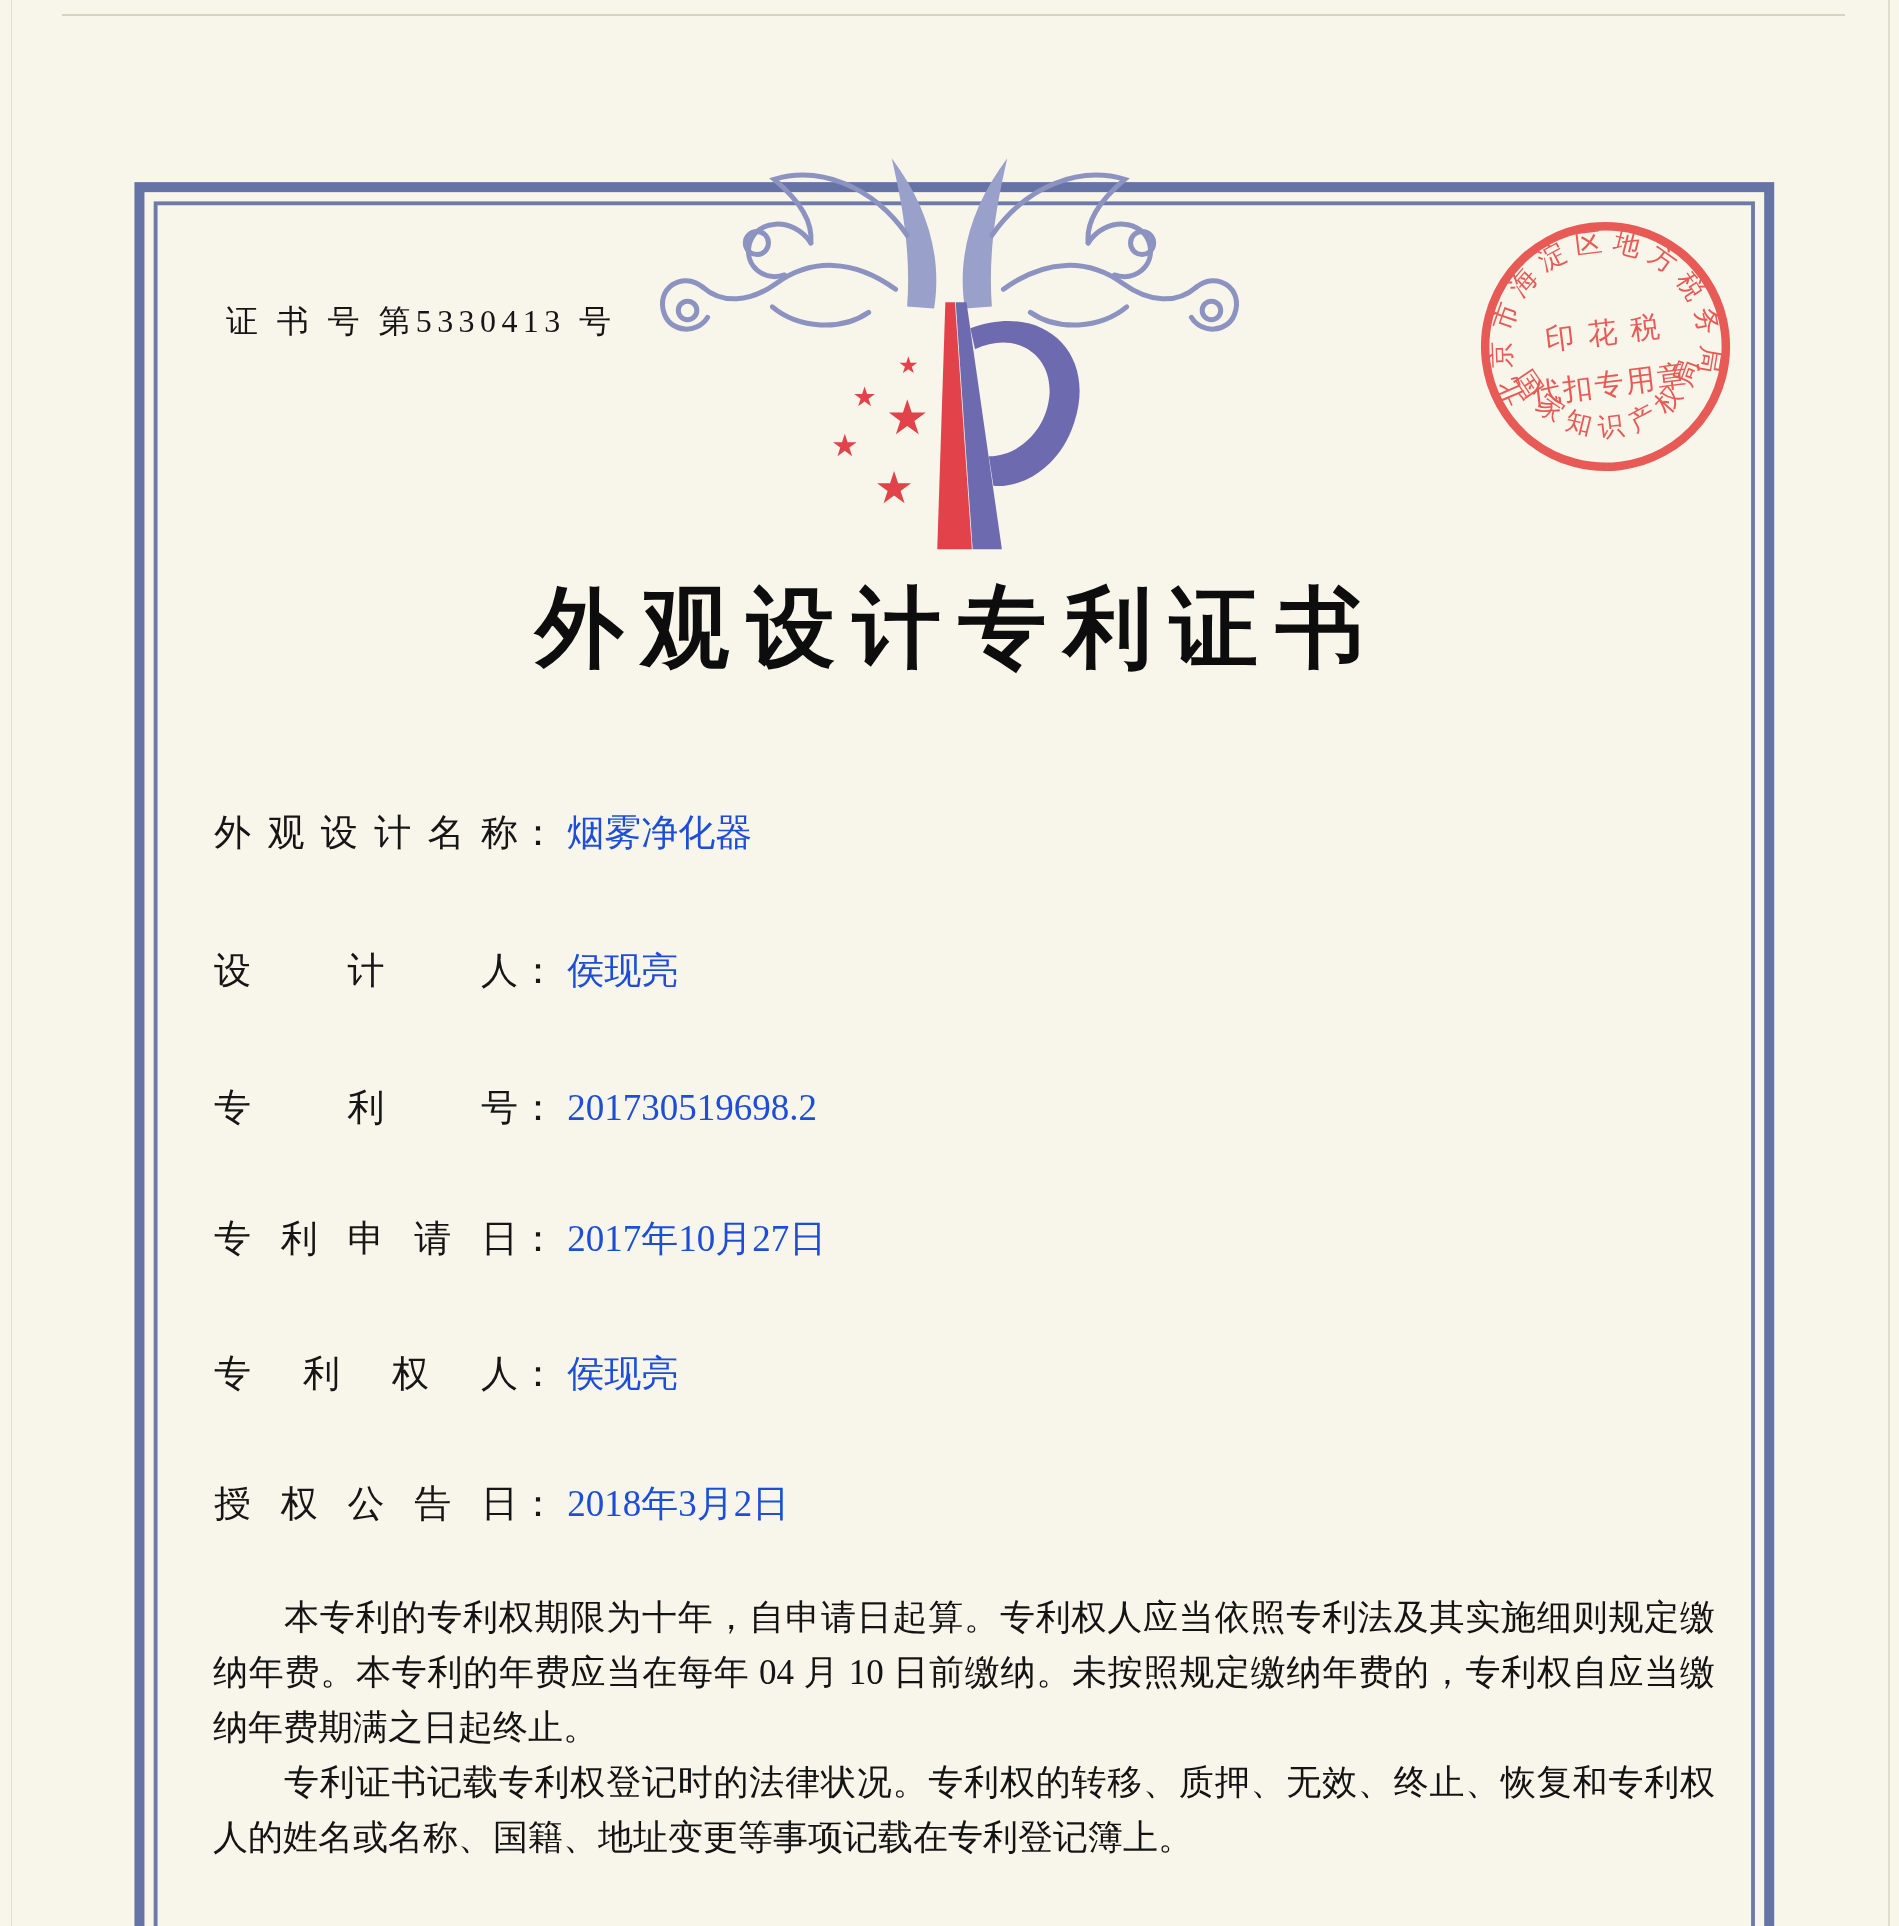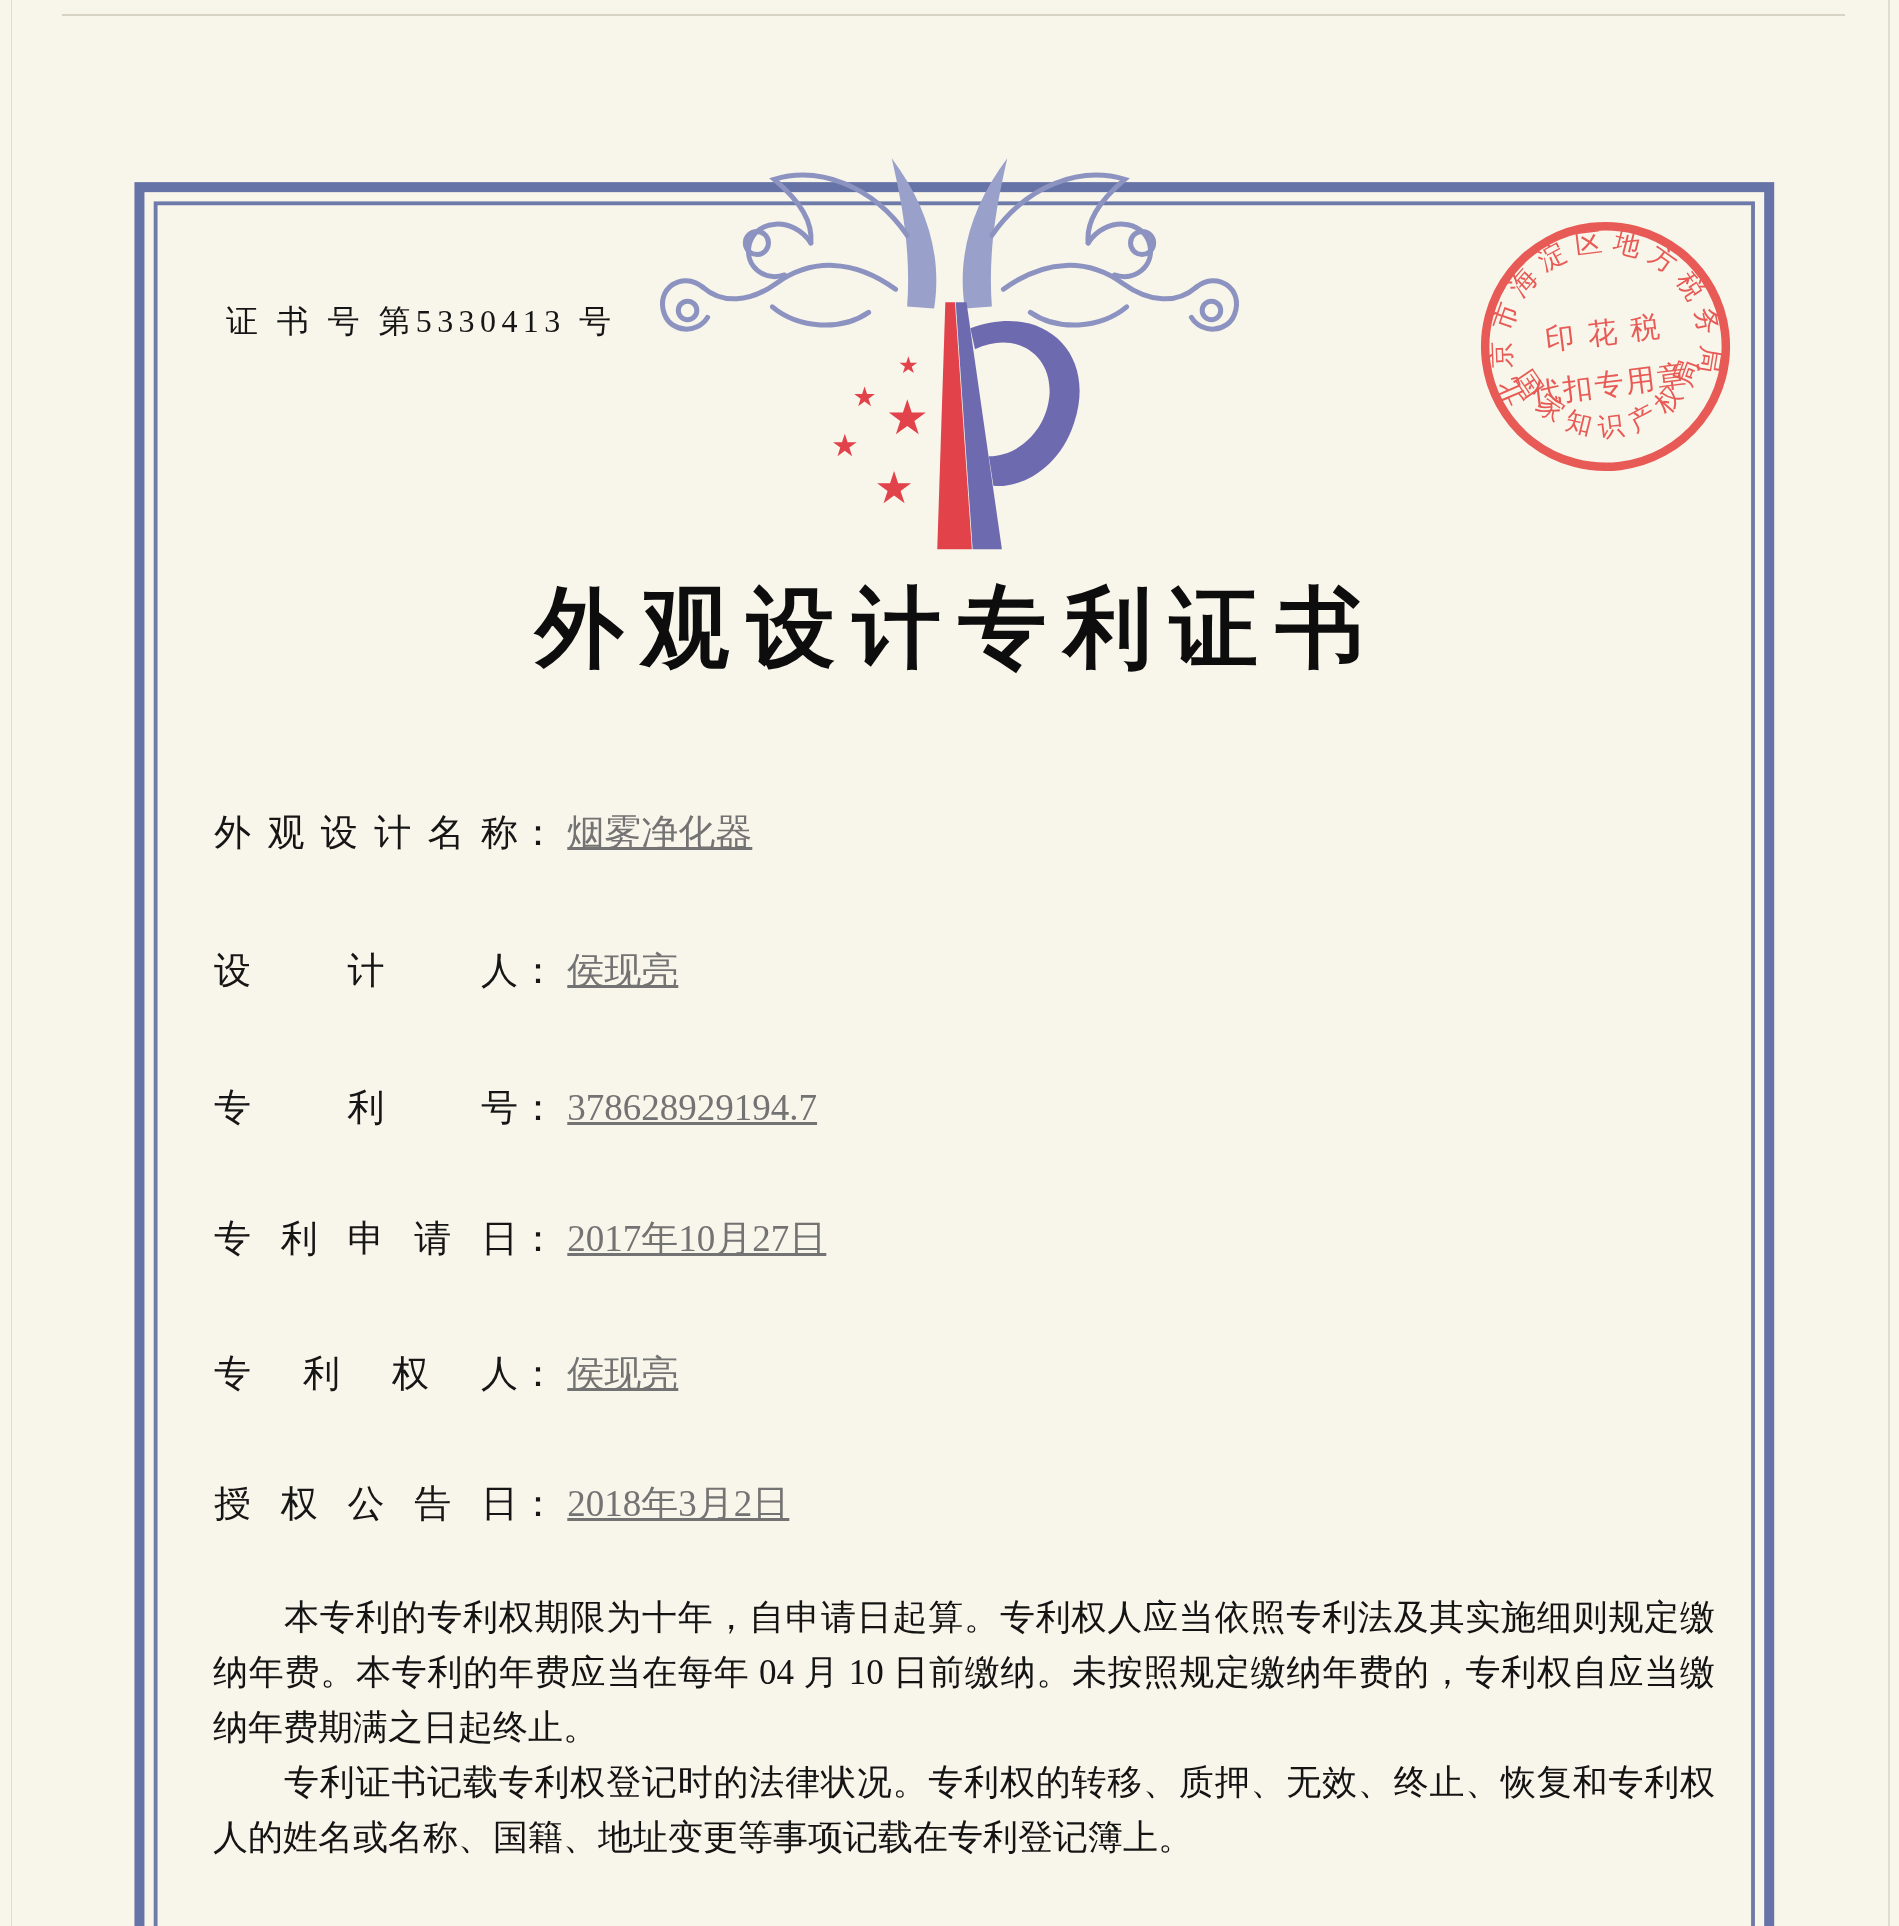--- a/index.html
+++ b/index.html
@@ -14,21 +14,21 @@
   .scan-edge-right{position:absolute;right:9.2px;top:0;bottom:0;width:1.5px;background:rgba(140,130,110,.22);}
   
   .cert-no{position:absolute;left:214px;top:300px;font-size:32px;letter-spacing:5.4px;color:#161616;white-space:nowrap;margin-left:12px;}
   
   .title{position:absolute;top:569px;left:0;width:100%;text-align:center;font-size:88px;
          font-weight:bold;letter-spacing:17.7px;text-indent:17.7px;color:#0d0d0d;white-space:nowrap;}
   
   .field-row{position:absolute;left:214px;display:flex;align-items:baseline;font-size:37px;white-space:nowrap;}
   .field-label{width:304px;display:flex;justify-content:space-between;color:#161616;}
   .field-colon{margin-left:1.5px;color:#161616;}
-  .field-value{margin-left:10.8px;color:#737373;text-decoration:underline;}
+  .field-value{margin-left:10.8px;color:#1d4ed8;}
   .row-0{top:808px;} .row-1{top:946px;} .row-2{top:1083px;}
   .row-3{top:1214px;} .row-4{top:1349px;} .row-5{top:1479px;}
   
   .body-text{position:absolute;left:213px;top:1590px;width:1502px;font-size:35px;line-height:55px;
              text-align:justify;color:#141414;}
   .body-text p{margin:0;text-indent:71px;}
   .stamp-svg{position:absolute;left:1479px;top:220px;transform:rotate(-7deg);mix-blend-mode:multiply;opacity:.93;}
   .logo-svg{position:absolute;left:828px;top:299px;}
   .bg-svg{position:absolute;left:0;top:0;}
 </style>
@@ -139,21 +139,21 @@
       <span class="field-colon">：</span>
     <span class="field-value">侯现亮</span>
   </div>
   <div class="field-row row-2">
     <span class="field-label char-justify">
         <span>专</span>
         <span>利</span>
         <span>号</span>
       </span>
       <span class="field-colon">：</span>
-    <span class="field-value">378628929194.7</span>
+    <span class="field-value">201730519698.2</span>
   </div>
   <div class="field-row row-3">
     <span class="field-label char-justify">
         <span>专</span>
         <span>利</span>
         <span>申</span>
         <span>请</span>
         <span>日</span>
       </span>
       <span class="field-colon">：</span>

